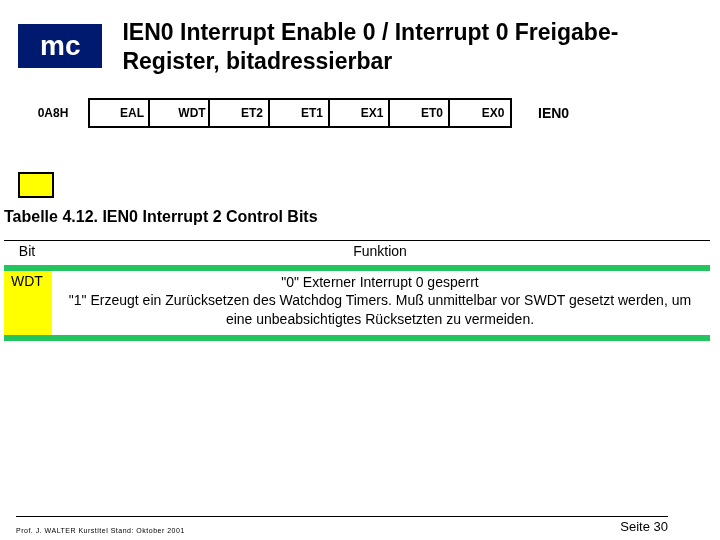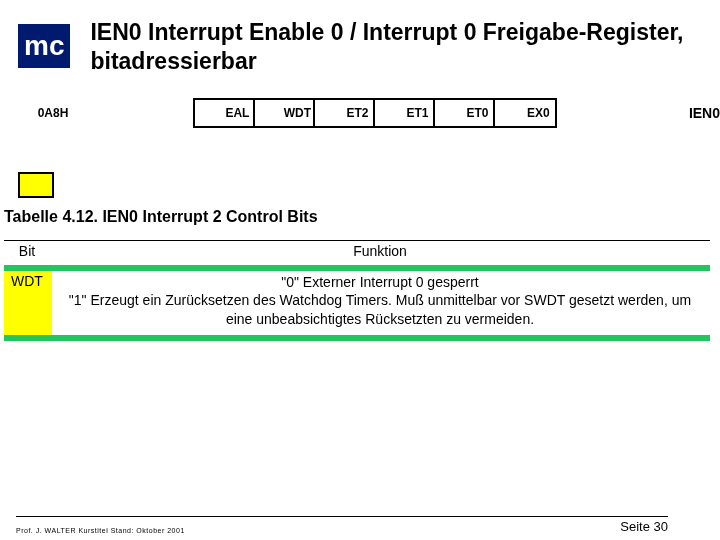--- a/index.html
+++ b/index.html
@@ -15,35 +15,34 @@
     display: flex;
     align-items: flex-start;
     padding: 18px 10px 8px 18px;
     gap: 20px;
   }
   .mc-badge {
     background: #001a70;
     color: #fff;
     font-weight: bold;
     font-size: 28px;
-    padding: 6px 6px;
+    padding: 6px 22px;
     margin-top: 6px;
   }
   .title {
     font-size: 23px;
     font-weight: bold;
     color: #000;
     line-height: 1.25;
     flex: 1;
   }
   .reg-row {
     display: flex;
     align-items: center;
-    margin: 14px 0 0 18px;
-    justify-content: space-between;
+    margin: 14px 12px 0 18px;
   }
   .addr {
     width: 70px;
     font-size: 12px;
     font-weight: bold;
     text-align: center;
   }
   .bits {
     display: flex;
     border: 2px solid #000;
@@ -144,20 +143,21 @@
   <div class="title">IEN0 Interrupt Enable 0 / Interrupt 0 Freigabe-Register, bitadressierbar</div>
 </div>
 
 <div class="reg-row">
   <div class="addr">0A8H</div>
   <div class="bits">
     <div class="bit-cell">EAL</div>
     <div class="bit-cell">WDT</div>
     <div class="bit-cell">ET2</div>
     <div class="bit-cell">ET1</div>
+    <div class="bit-cell">EX1</div>
     <div class="bit-cell">ET0</div>
     <div class="bit-cell">EX0</div>
   </div>
   <div class="reg-name">IEN0</div>
 </div>
 
 <div class="note-row">
   <div class="yellow-box"></div>
 </div>
 

